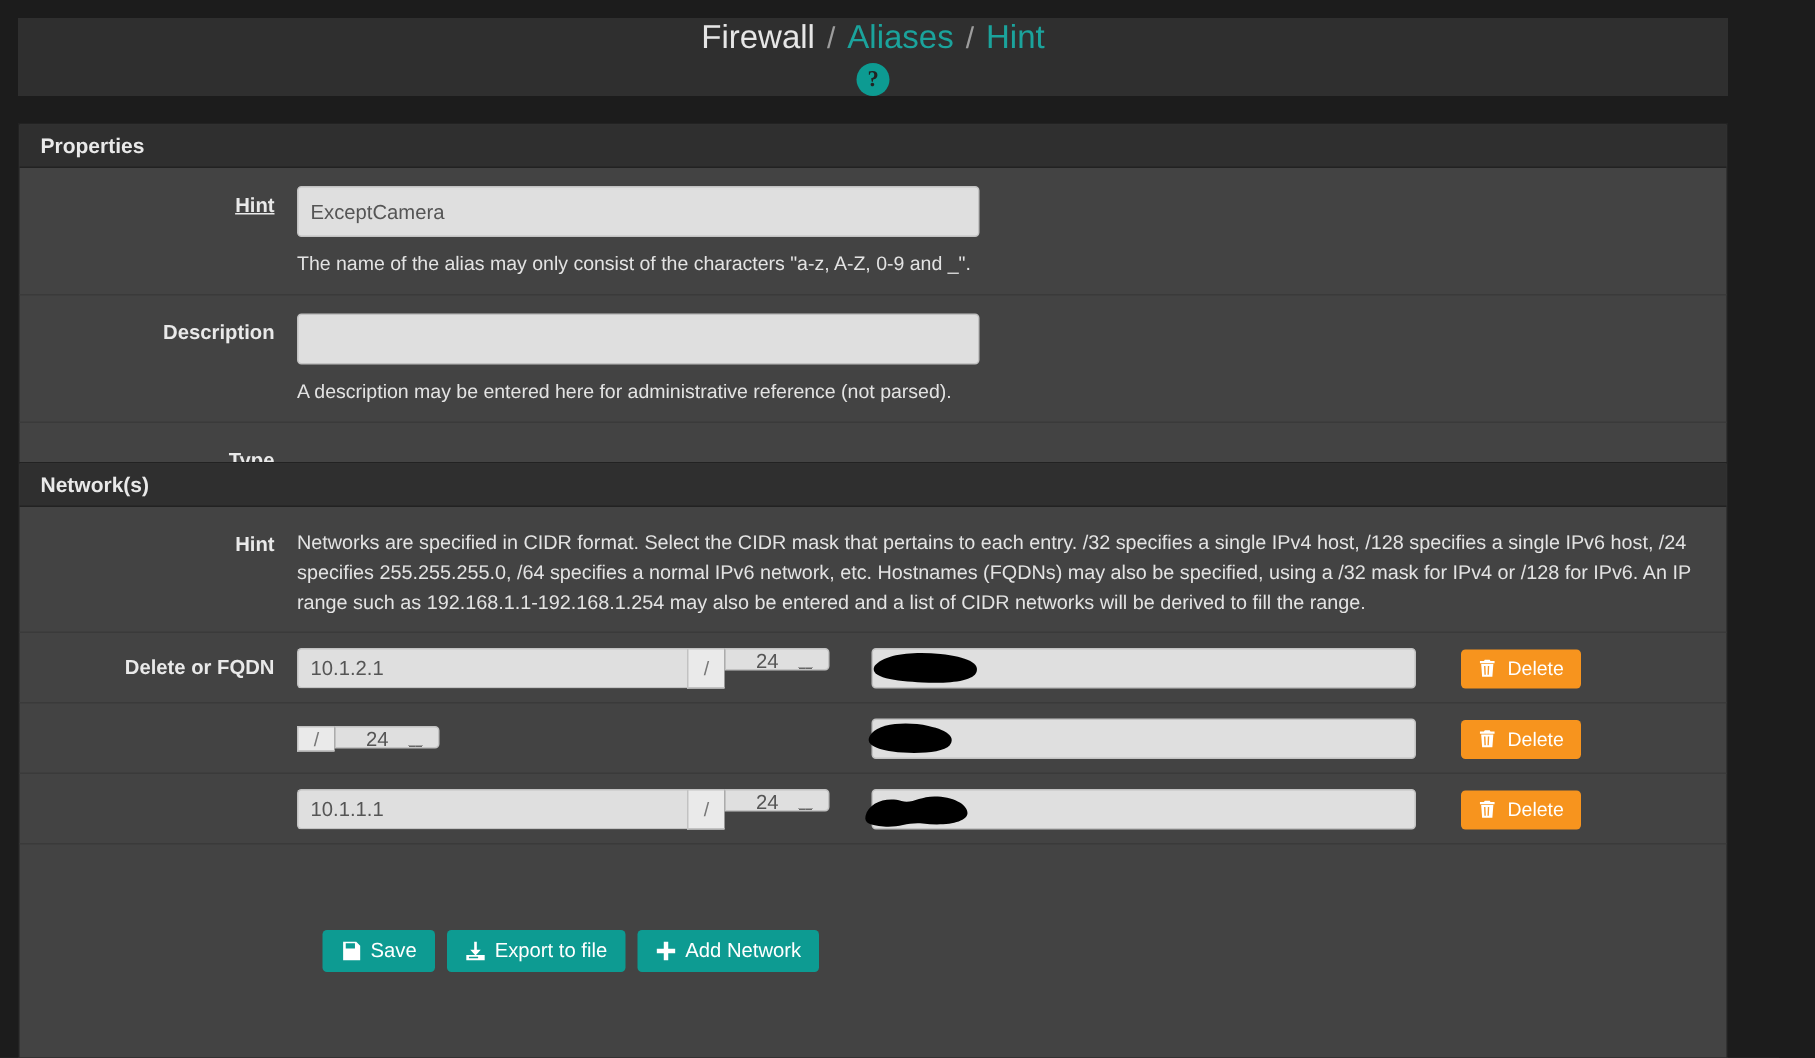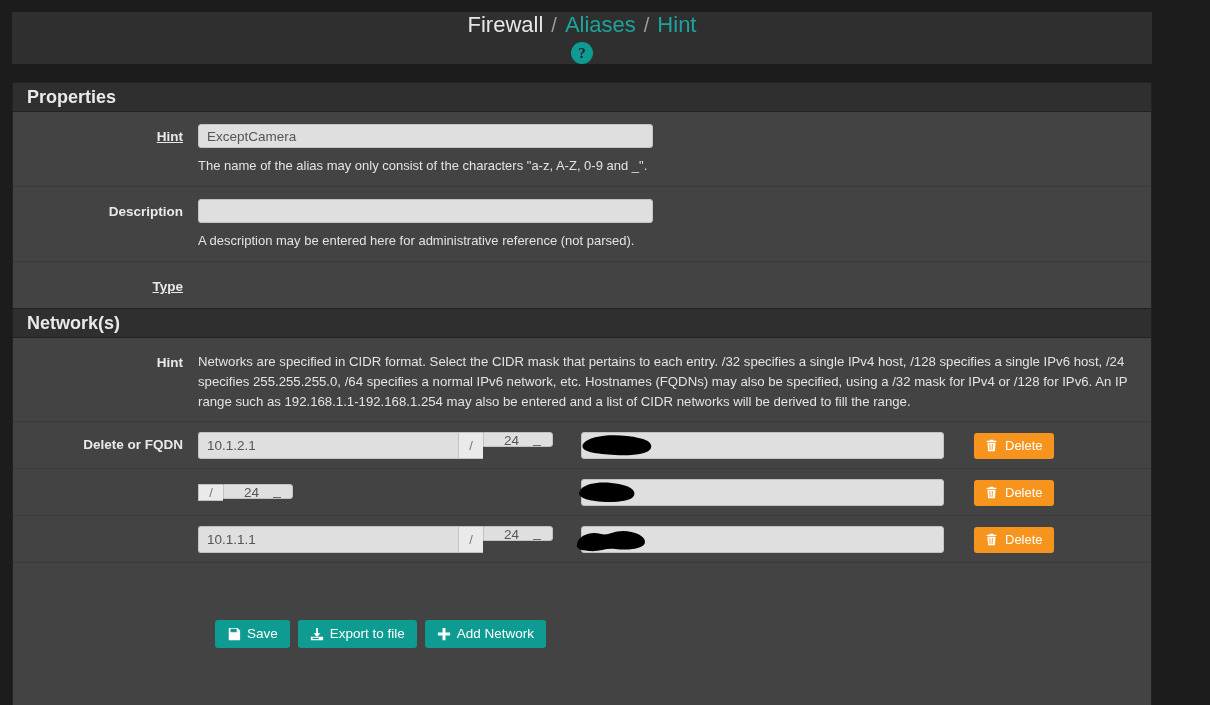--- a/index.html
+++ b/index.html
@@ -49,21 +49,21 @@
     border: 1px solid #222;
   }
   .panel-heading {
     background: #2f2f2f;
     height: 29px;
     display: flex; align-items: center;
     padding: 0 14px;
     border-bottom: 1px solid #222;
   }
   .panel-title {
-    color: #e9e9e9; font-size: 18px; font-weight: bold;
+    color: #e9e9e9; font-size: 14px; font-weight: bold;
   }
 
   
   .form-row {
     display: flex;
     min-height: 40px;
     border-bottom: 1px solid #3a3a3a;
     padding: 12px 0 10px 0;
   }
   .form-row.last { border-bottom: none; flex-direction: column; }
@@ -78,21 +78,21 @@
     font-weight: bold;
   }
   .form-label .req { text-decoration: underline; }
   .form-control-area { flex: 1; padding-right: 14px; }
 
   .inp {
     display: block;
     background: #dfdfdf;
     border: 1px solid #c2c2c2;
     border-radius: 3px;
-    height: 24px;
+    height: 34px;
     color: #555;
     font-size: 13.5px;
     font-family: "Liberation Sans", sans-serif;
     padding: 0 8px;
     outline: none;
   }
   .inp-name { width: 455px; }
   .help-block {
     color: #e3e3e3;
     font-size: 13px;

